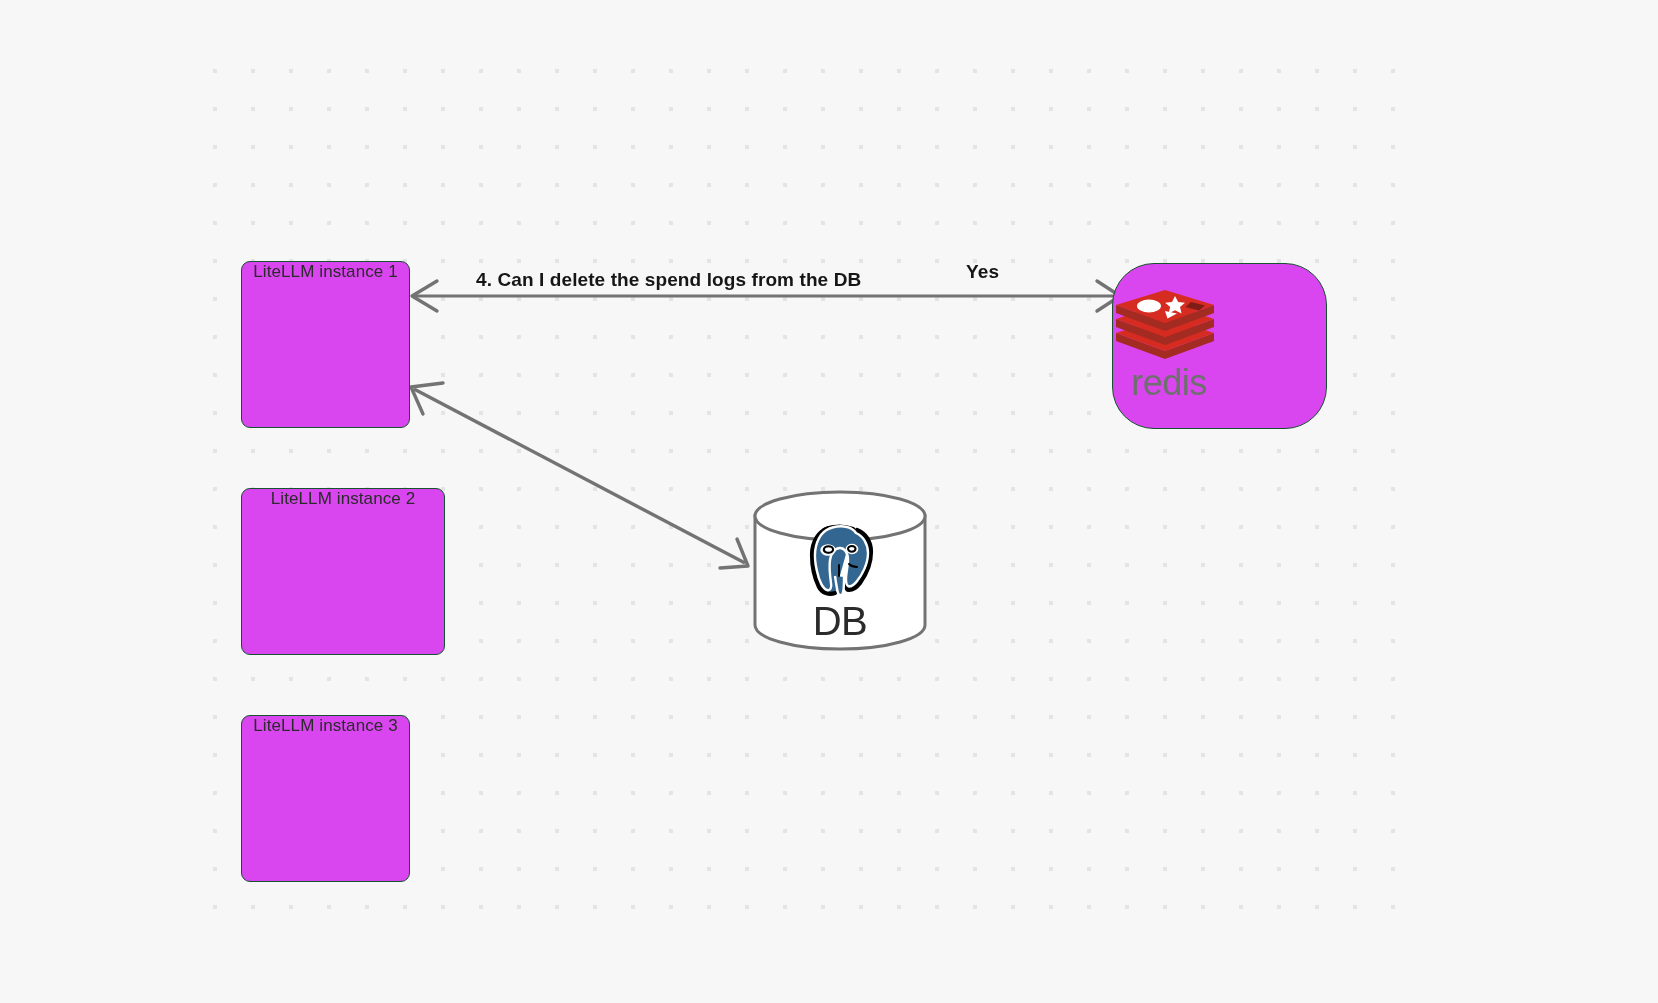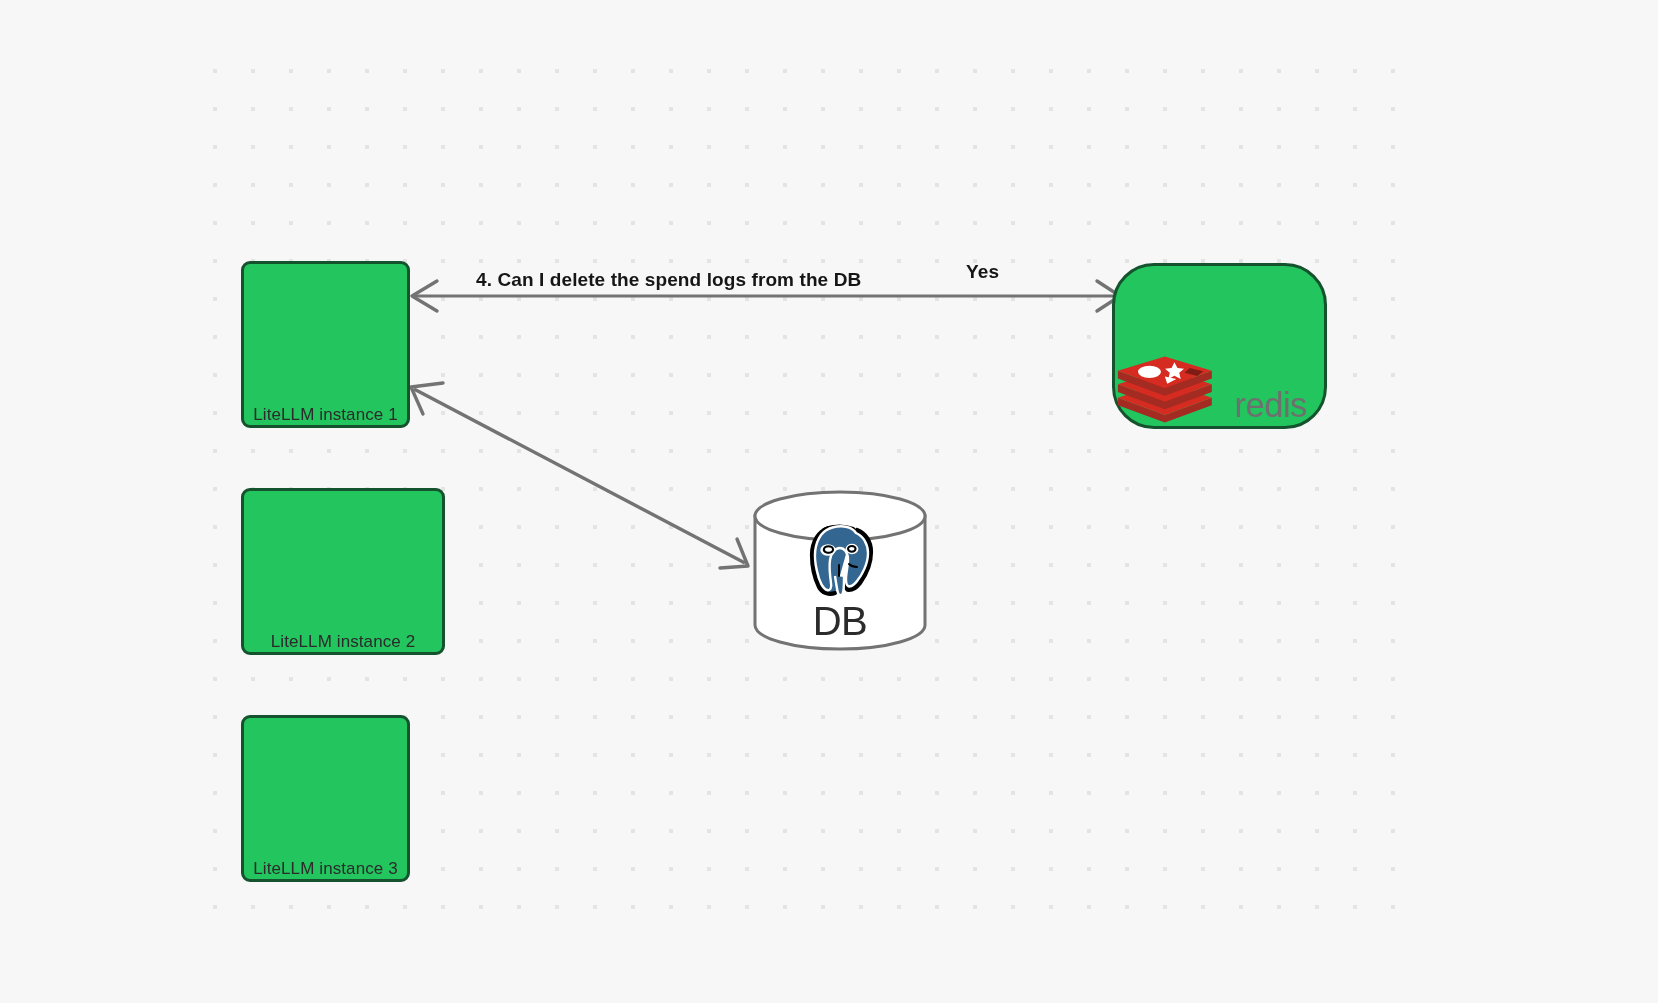--- a/index.html
+++ b/index.html
@@ -25,43 +25,44 @@
     width: 1228px;
     height: 880px;
     background-image: radial-gradient(#e4e4e4 2.4px, rgba(0,0,0,0) 2.5px);
     background-size: 38px 38px;
     background-position: 0 0;
     pointer-events: none;
   }
 
   .node-box {
     position: absolute;
-    background: #22c55e;
-    border: 3px solid #14532d;
+    background: #d946ef;
+    border: 1px solid #14532d;
     border-radius: 9px;
     box-sizing: border-box;
     display: flex;
-    align-items: flex-end;
+    align-items: flex-start;
     justify-content: center;
   }
   .node-label {
     font-size: 17px;
     color: #2b2b2b;
     font-family: "Liberation Sans", sans-serif;
     letter-spacing: 0.1px;
     white-space: nowrap;
   }
 
   #litellm-1 { left: 241px; top: 261px; width: 169px; height: 167px; }
   #litellm-2 { left: 241px; top: 488px; width: 204px; height: 167px; }
   #litellm-3 { left: 241px; top: 715px; width: 169px; height: 167px; }
 
   #redis-node {
     left: 1112px; top: 263px; width: 215px; height: 166px;
     border-radius: 42px;
+    flex-direction: column;
     gap: 2px;
   }
 
   .svg-layer {
     position: absolute;
     left: 0; top: 0;
     width: 1658px;
     height: 1003px;
     pointer-events: none;
   }

